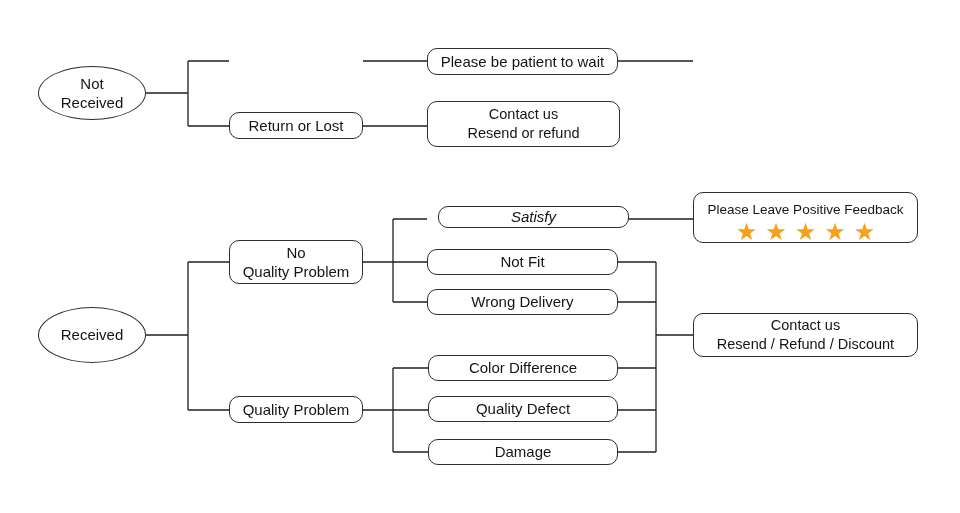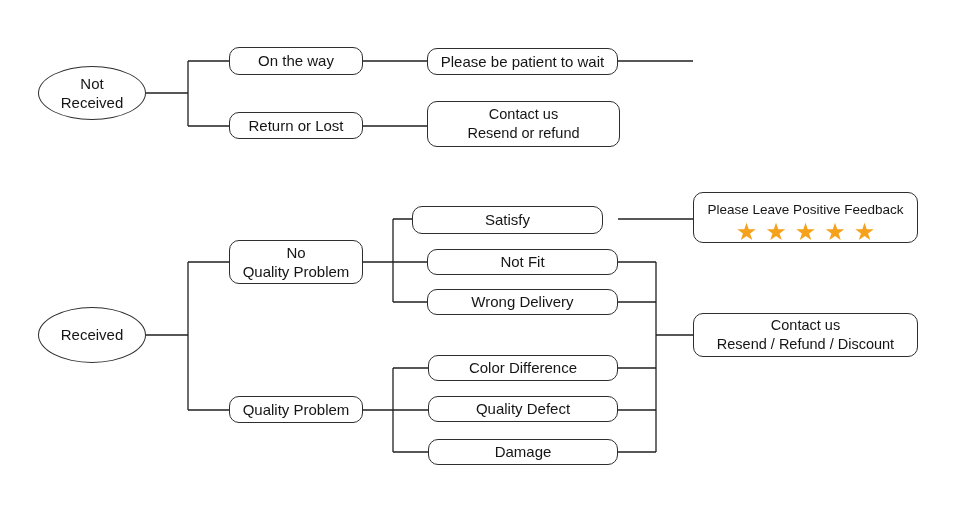--- a/index.html
+++ b/index.html
@@ -41,21 +41,21 @@
 
   #n-not-received        { left: 38px;  top: 66px;  width: 108px; height: 54px; }
   #n-on-the-way          { left: 229px; top: 47px;  width: 134px; height: 28px; }
   #n-be-patient          { left: 427px; top: 48px;  width: 191px; height: 27px; }
   #n-package-tracking    { left: 693px; top: 38px;  width: 225px; height: 46px; font-size: 14.5px; }
   #n-return-or-lost      { left: 229px; top: 112px; width: 134px; height: 27px; }
   #n-contact-resend      { left: 427px; top: 101px; width: 193px; height: 46px; font-size: 14.5px; }
   #n-received            { left: 38px;  top: 307px; width: 108px; height: 56px; }
   #n-no-quality-problem  { left: 229px; top: 240px; width: 134px; height: 44px; }
   #n-quality-problem     { left: 229px; top: 396px; width: 134px; height: 27px; }
-  #n-satisfy             { left: 412px; top: 206px; width: 191px; height: 28px; }
+  #n-satisfy             { left: 438px; top: 206px; width: 191px; height: 22px; font-style: italic; }
   #n-not-fit             { left: 427px; top: 249px; width: 191px; height: 26px; text-align: center; }
   #n-wrong-delivery      { left: 427px; top: 289px; width: 191px; height: 26px; align-items: center; }
   #n-color-difference    { left: 428px; top: 355px; width: 190px; height: 26px; }
   #n-quality-defect      { left: 428px; top: 396px; width: 190px; height: 26px; }
   #n-damage              { left: 428px; top: 439px; width: 190px; height: 26px; }
   #n-feedback            { left: 693px; top: 192px; width: 225px; height: 51px; justify-content: flex-start; padding-top: 8px; }
   #n-contact-discount    { left: 693px; top: 313px; width: 225px; height: 44px; font-size: 14.5px; }
 
   .feedback-label {
     font-size: 13.5px;
@@ -112,23 +112,20 @@
       <path d="M656 262 V452"></path>
       <path d="M656 335 H693"></path>
     </g>
   </svg>
 
   <div class="node ellipse" id="n-not-received">
     <span>Not</span>
     <span>Received</span>
   </div>
 
-  <div class="node box" id="n-on-the-way">
-    <span>On the way</span>
-  </div>
 
   <div class="node box" id="n-be-patient">
     <span>Please be patient to wait</span>
   </div>
 
 
   <div class="node box" id="n-return-or-lost">
     <span>Return or Lost</span>
   </div>
 

